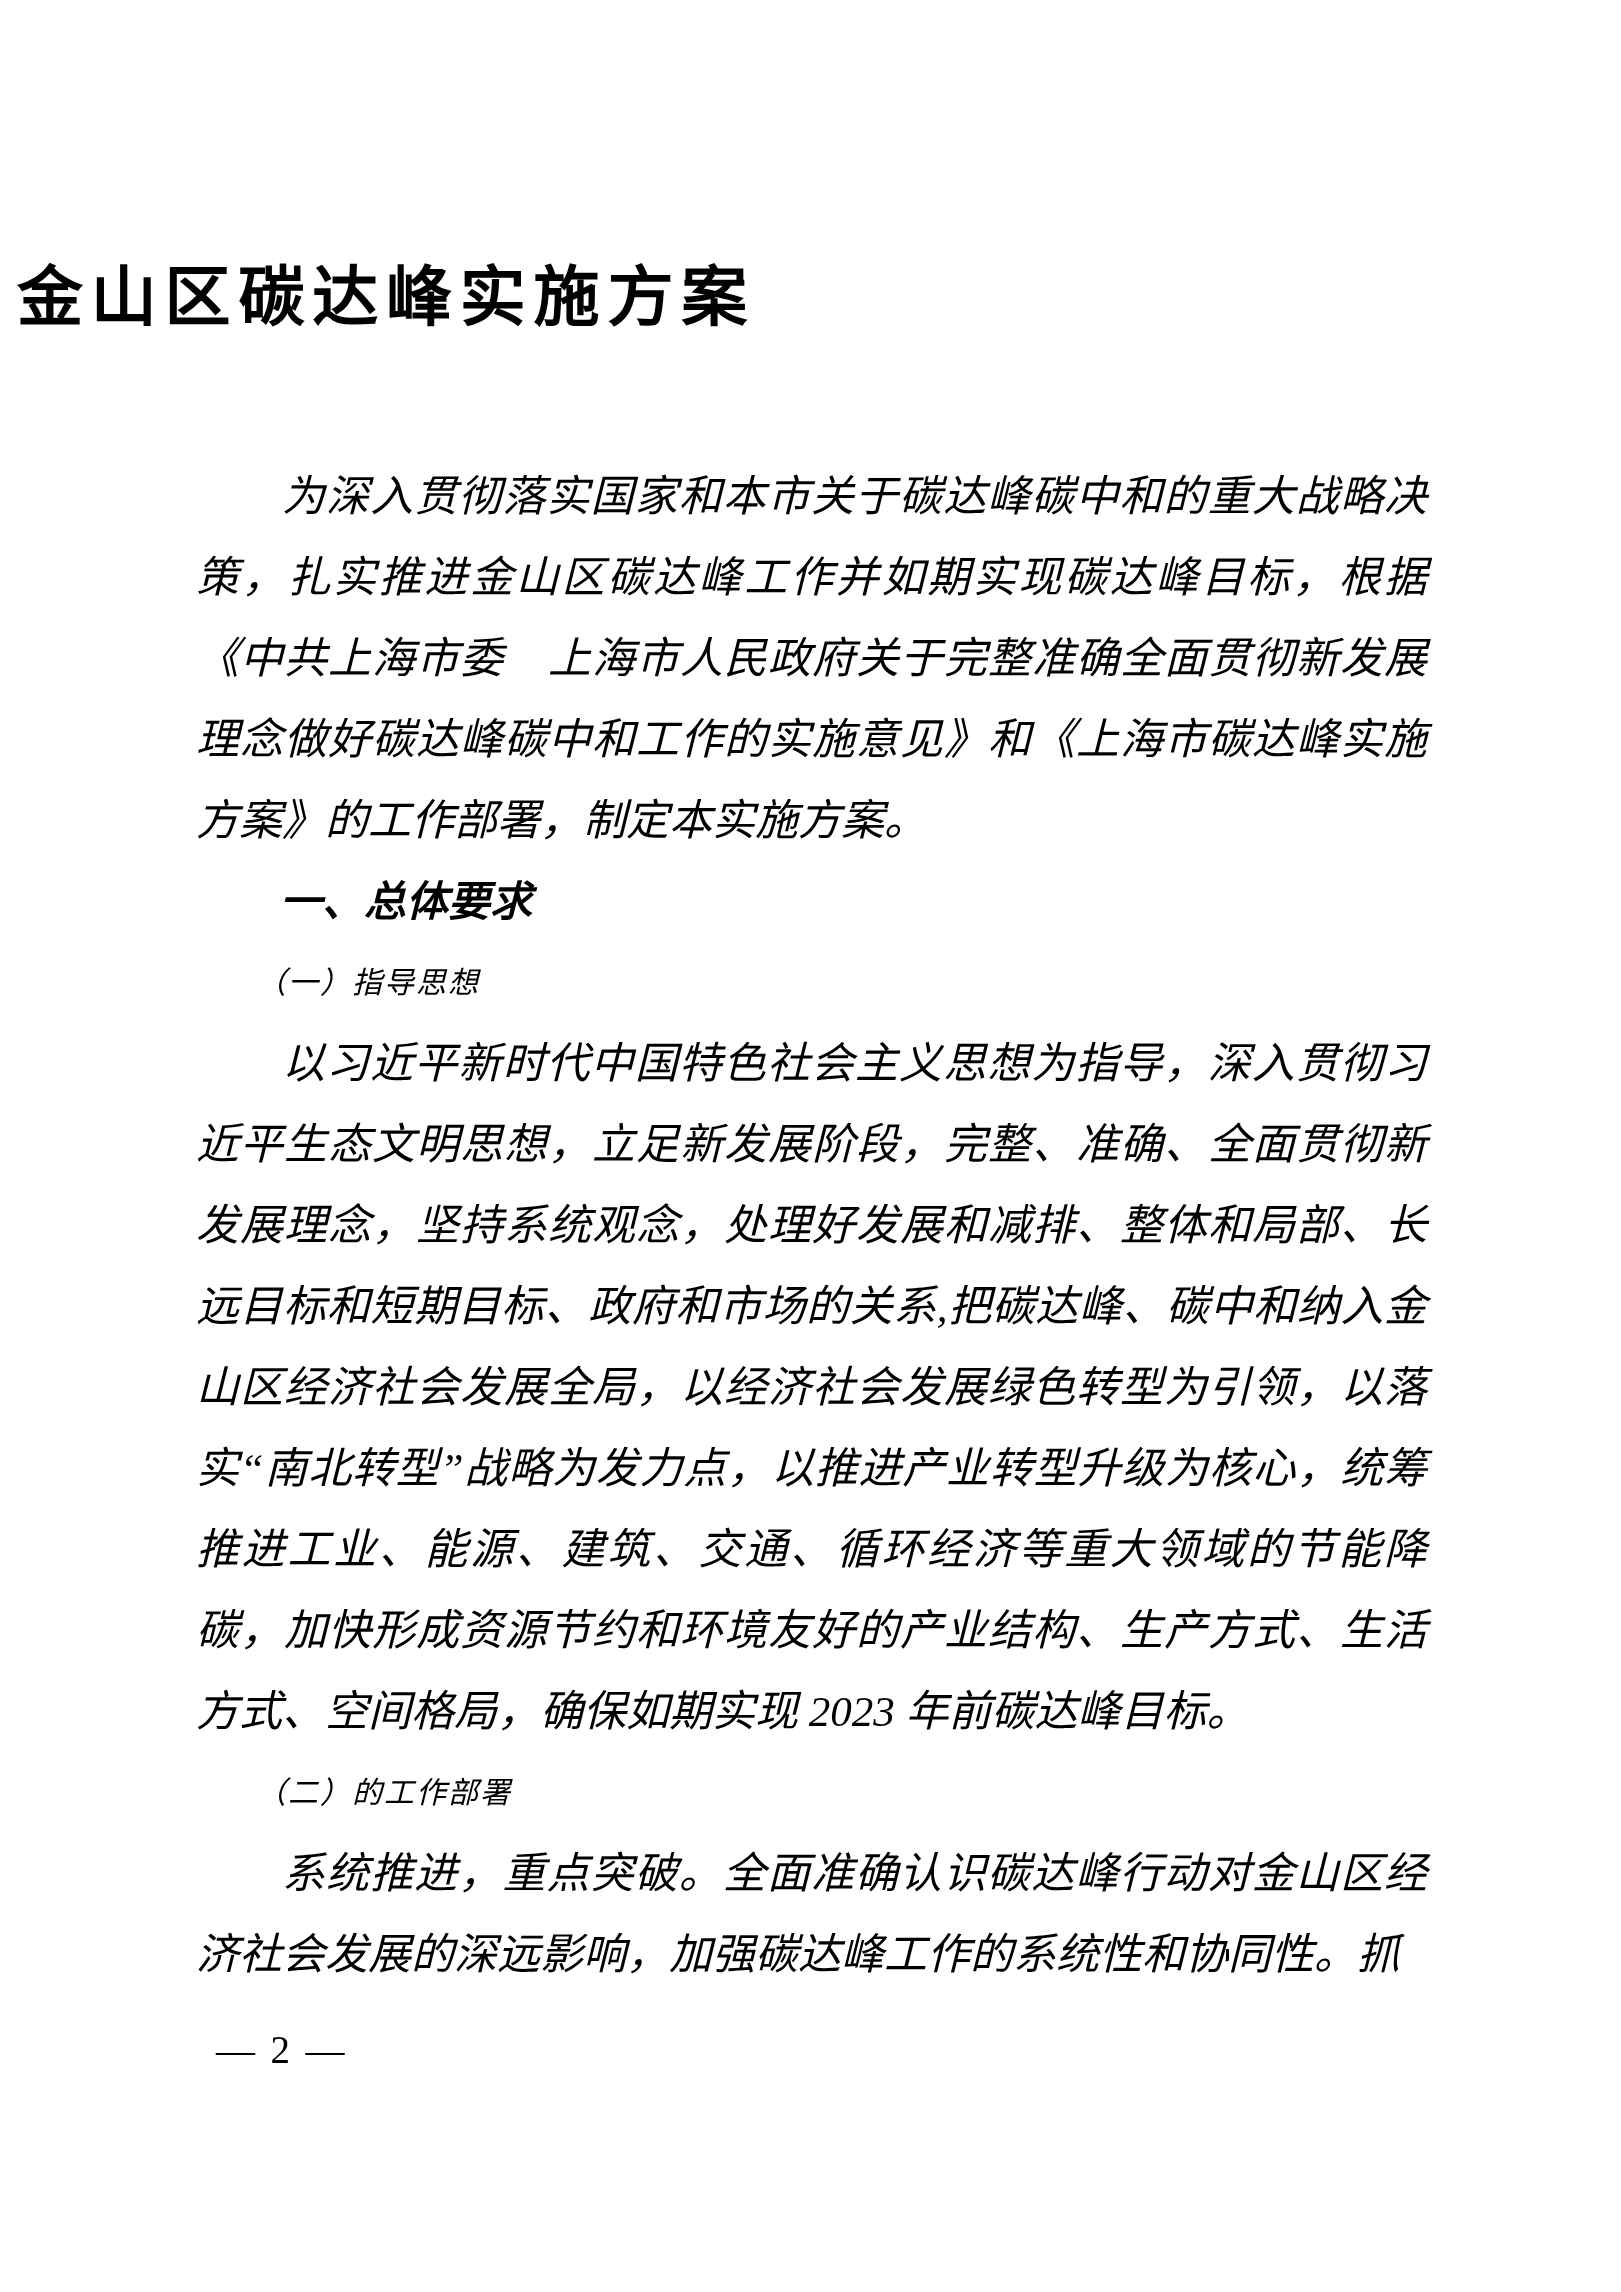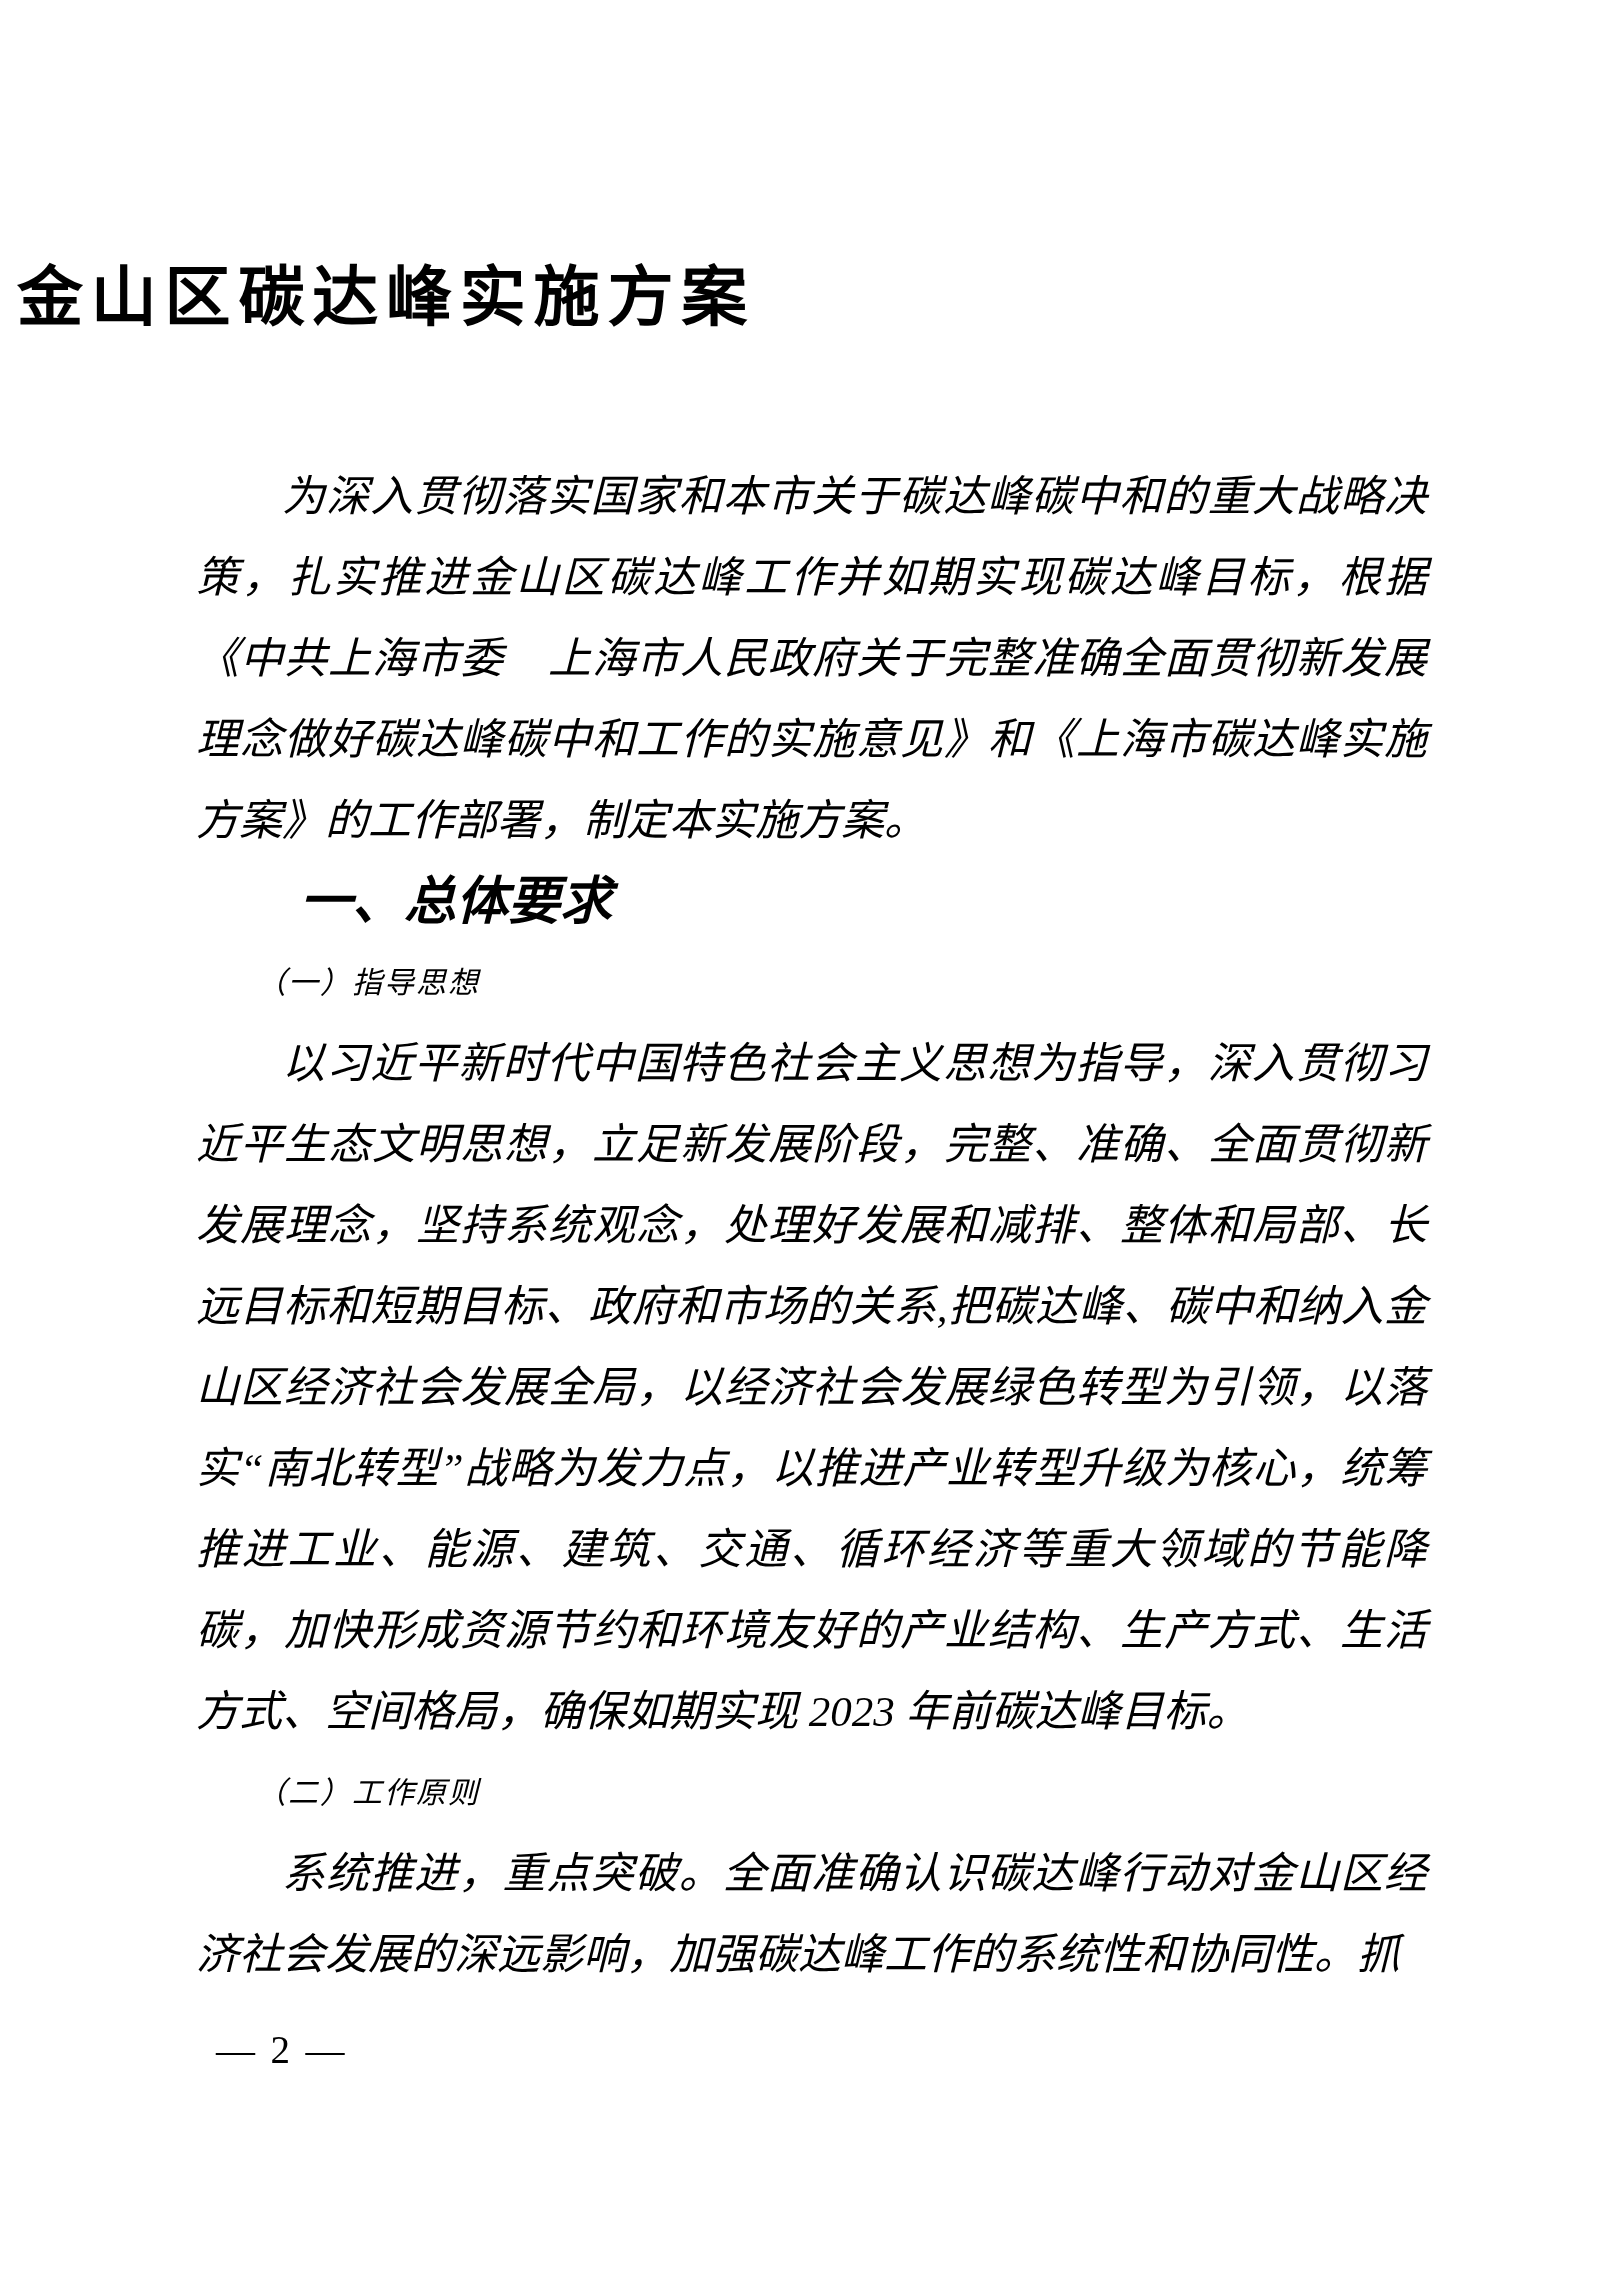--- a/index.html
+++ b/index.html
@@ -49,21 +49,21 @@
     padding: 0;
     text-indent: 2em;
   }
   .body-par {
     font-family: "Liberation Serif", serif;
     font-weight: 400;
   }
   .section-heading {
     font-family: "Liberation Sans", sans-serif;
     font-weight: 700;
-    font-size: 52px;
+    font-size: 42px;
     line-height: 81px;
   }
   .subsection-heading {
     font-family: "Liberation Serif", serif;
     font-weight: 400;
     font-size: 30px;
     line-height: 81px;
     letter-spacing: 2px;
   }
   .page-number {
@@ -86,21 +86,21 @@
   <div class="content">
 
     <p class="body-par">为深入贯彻落实国家和本市关于碳达峰碳中和的重大战略决策，扎实推进金山区碳达峰工作并如期实现碳达峰目标，根据《中共上海市委　上海市人民政府关于完整准确全面贯彻新发展理念做好碳达峰碳中和工作的实施意见》和《上海市碳达峰实施方案》的工作部署，制定本实施方案。</p>
 
     <h2 class="section-heading">一、总体要求</h2>
 
     <h3 class="subsection-heading">（一）指导思想</h3>
 
     <p class="body-par">以习近平新时代中国特色社会主义思想为指导，深入贯彻习近平生态文明思想，立足新发展阶段，完整、准确、全面贯彻新发展理念，坚持系统观念，处理好发展和减排、整体和局部、长远目标和短期目标、政府和市场的关系,把碳达峰、碳中和纳入金山区经济社会发展全局，以经济社会发展绿色转型为引领，以落实“南北转型”战略为发力点，以推进产业转型升级为核心，统筹推进工业、能源、建筑、交通、循环经济等重大领域的节能降碳，加快形成资源节约和环境友好的产业结构、生产方式、生活方式、空间格局，确保如期实现 2023 年前碳达峰目标。</p>
 
-    <h3 class="subsection-heading">（二）工作原则</h3>
+    <h3 class="subsection-heading">（二）的工作部署</h3>
 
     <p class="body-par">系统推进，重点突破。全面准确认识碳达峰行动对金山区经济社会发展的深远影响，加强碳达峰工作的系统性和协同性。抓</p>
 
   </div>
 
   <div class="page-number">— 2 —</div>
 
 </div>
 
 

